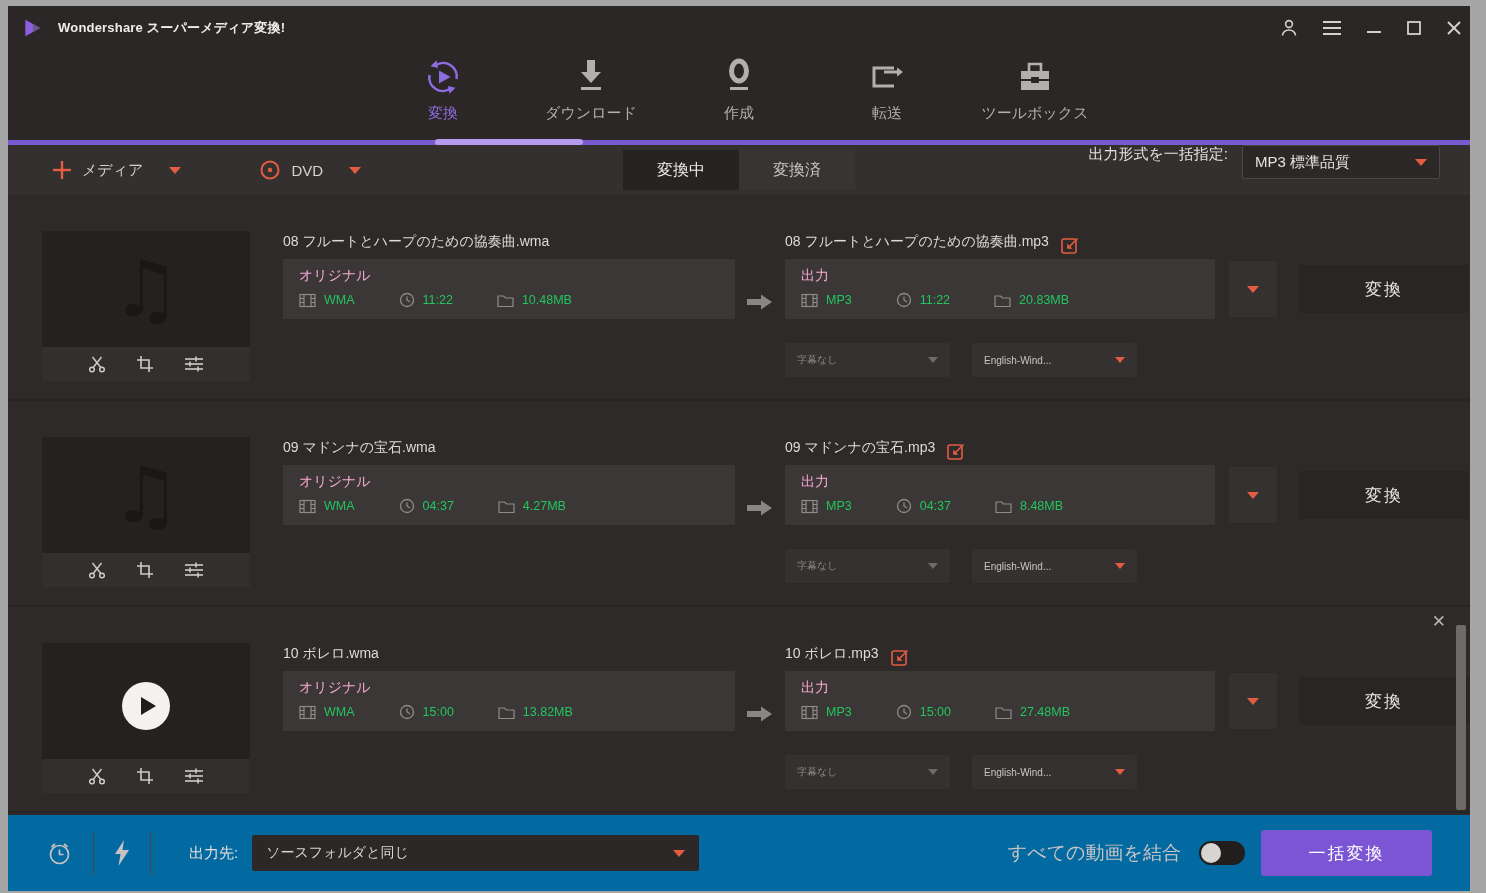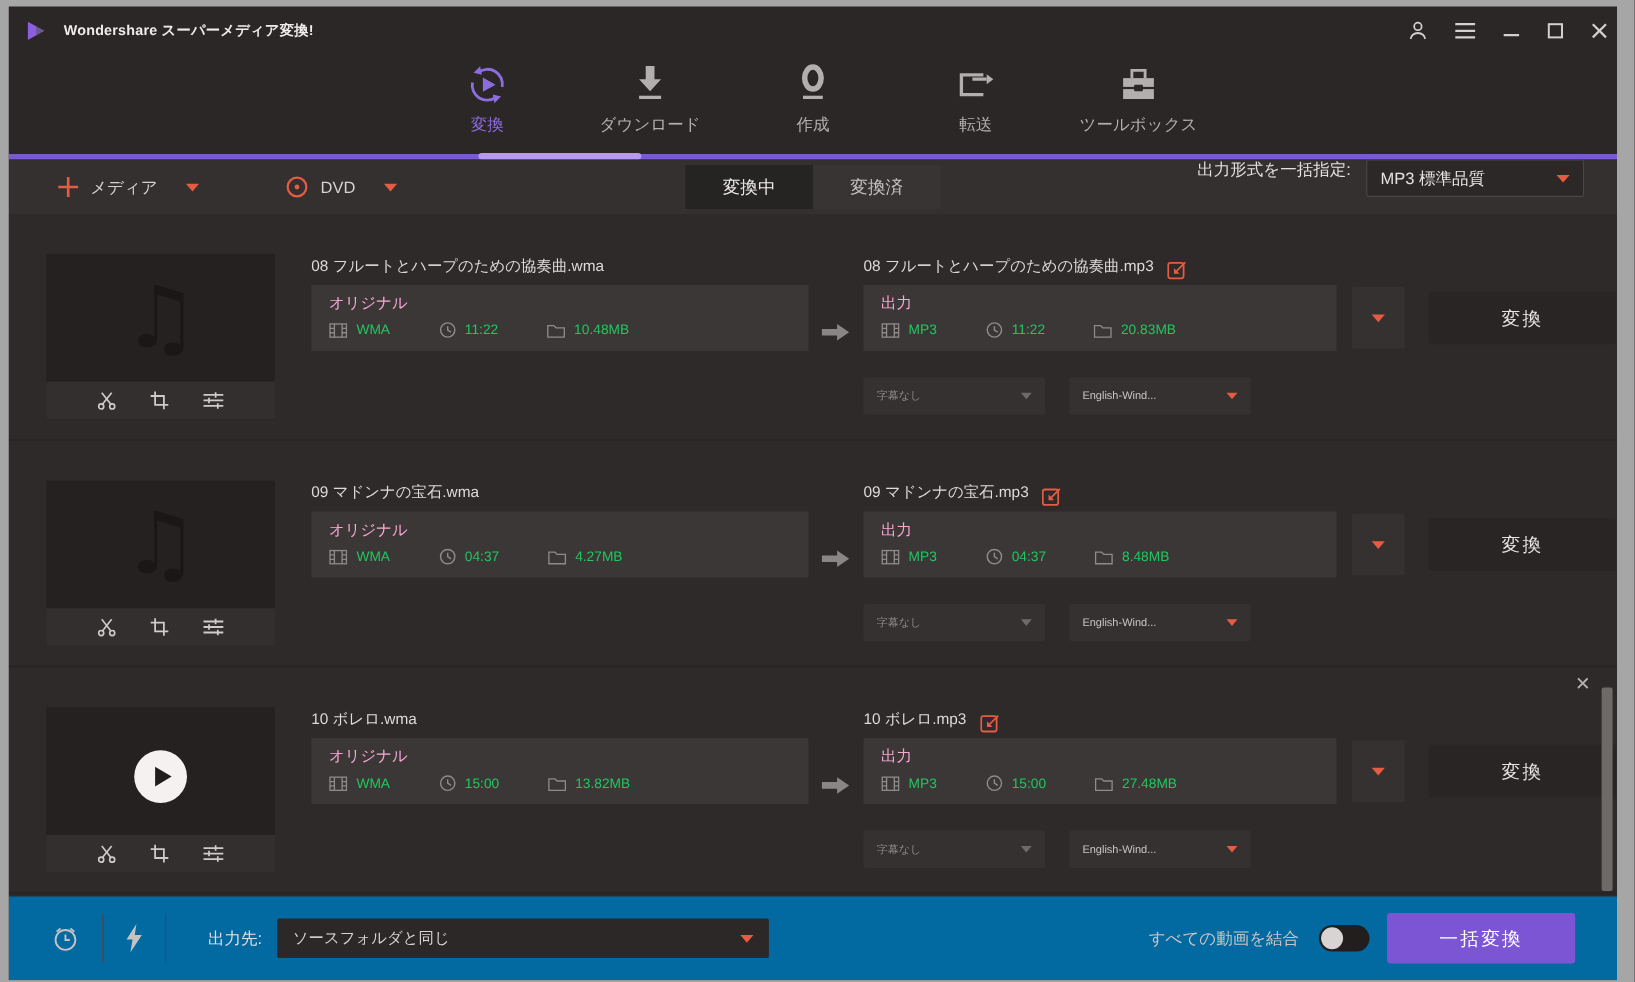--- a/index.html
+++ b/index.html
@@ -83,21 +83,21 @@
   .scroll-thumb { position:absolute; right:4px; top:430px; width:10px; height:185px; background:#6e6a67; border-radius:2px; }
 
   
   .footer { position:absolute; left:0; top:809px; width:100%; height:76px; background:#0369a1; display:flex; align-items:center; padding:0 38px; }
   .ft-icon { cursor:pointer; display:flex; align-items:center; }
   .ft-div { width:1px; height:44px; background:#4a4643; margin:0 20px; }
   .ft-lbl { color:#e3dfde; font-size:15px; margin:0 14px 0 18px; }
   .dir-select { width:447px; height:36px; background:#2b2827; border-radius:2px; display:flex; align-items:center; padding:0 14px; cursor:pointer; }
   .dir-select .dir-val { color:#d8d4d3; font-size:14px; flex:1; }
   .ft-spacer { flex:1; }
-  .merge-lbl { color:#c9c5c4; font-size:15px; }
+  .merge-lbl { color:#c9c5c4; font-size:19px; }
   .toggle { width:46px; height:24px; background:#221e1d; border-radius:12px; margin:0 16px 0 18px; position:relative; cursor:pointer; flex:none; }
   .toggle .knob { position:absolute; left:2px; top:2px; width:20px; height:20px; border-radius:50%; background:#d8d4d3; }
   .batch-btn { width:171px; height:46px; background:#7c55d4; color:#ffffff; font-size:17px; display:flex; align-items:center; justify-content:center; border-radius:3px; cursor:pointer; letter-spacing:2px; flex:none; }
 </style>
 </head>
 <body>
 
 <div class="app">
 
   <div class="header">

